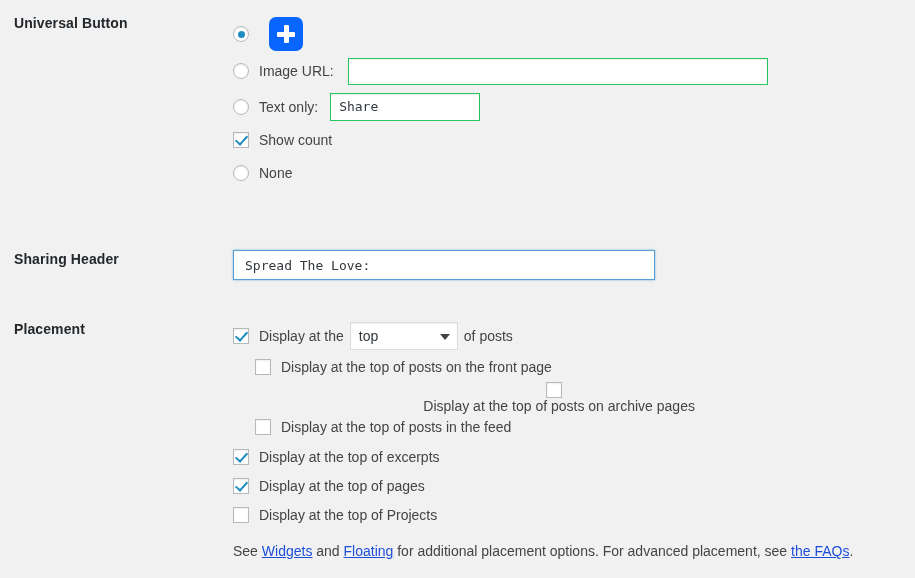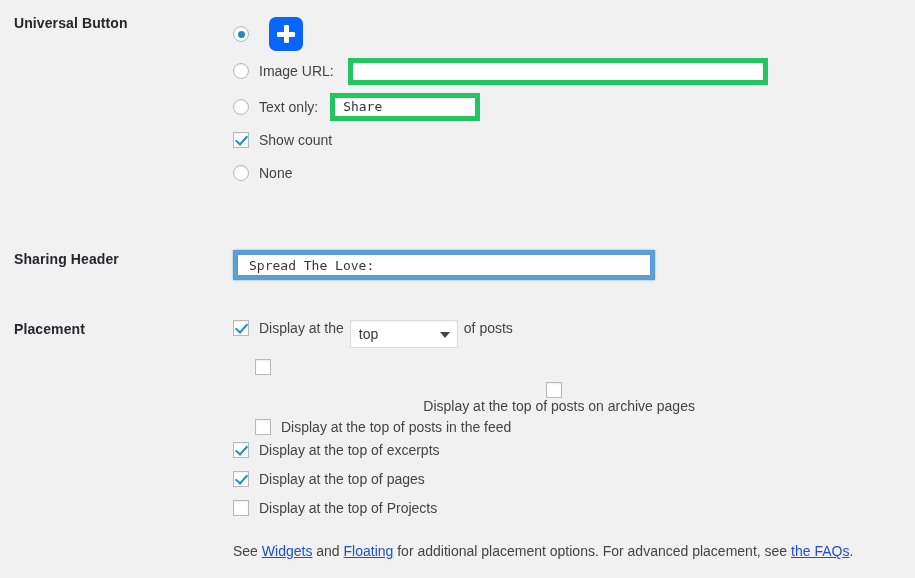--- a/index.html
+++ b/index.html
@@ -135,21 +135,21 @@
     width: 18px;
     margin-top: -2.5px;
   }
 
   
   .text-input {
     font-family: "DejaVu Sans Mono", "Liberation Mono", monospace;
     font-size: 13px;
     color: #32373c;
     background: #fff;
-    border: 5px solid #22c55e;
+    border: 1px solid #22c55e;
     box-shadow: inset 0 1px 2px rgba(0,0,0,0.07);
     box-sizing: border-box;
     padding: 0 8px;
     height: 28px;
     line-height: 26px;
     outline: none;
   }
   .text-input.focused {
     border-color: #5b9dd9;
     box-shadow: 0 0 2px rgba(30,140,190,0.6);
@@ -207,20 +207,21 @@
 
   
   .sub-row {
     display: flex;
     align-items: center;
     height: 29px;
     margin-left: 22px;
   }
   .main-row {
     display: flex;
+    align-items: center;
     height: 29px;
   }
   .inline-text {
     font-size: 14px;
     color: #444;
     white-space: nowrap;
   }
 
   
   .note {
@@ -291,20 +292,21 @@
         <span class="inline-text" style="margin-left:10px;">Display at the</span>
         <span class="select-box">
           <span class="select-value">top</span>
           <span class="select-arrow"></span>
         </span>
         <span class="inline-text">of posts</span>
       </div>
 
       <div class="sub-row" style="height:30px;">
         <span class="checkbox"></span>
+        <span class="opt-label">Display at the top of posts on the front page</span>
       </div>
       <div class="sub-row" style="height:29px;flex-direction:column;">
         <span class="checkbox"></span>
         <span class="opt-label">Display at the top of posts on archive pages</span>
       </div>
       <div class="sub-row" style="height:31px;">
         <span class="checkbox"></span>
         <span class="opt-label">Display at the top of posts in the feed</span>
       </div>
 

